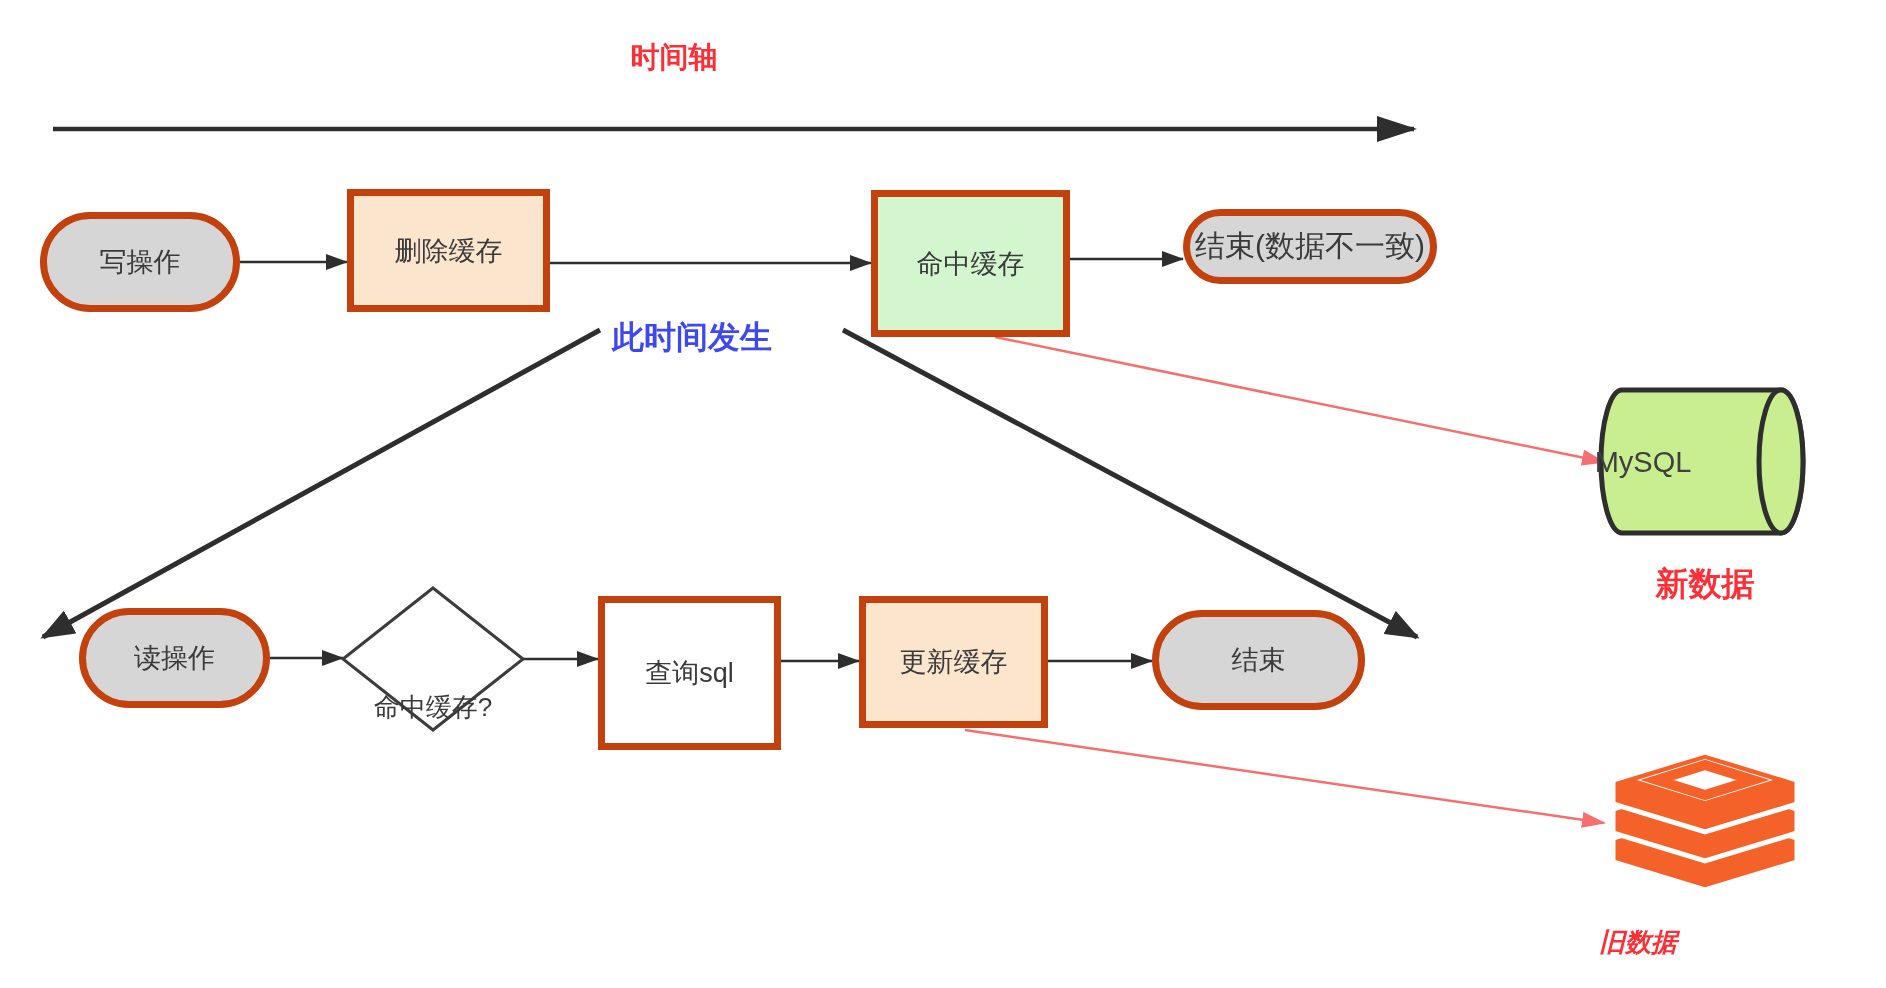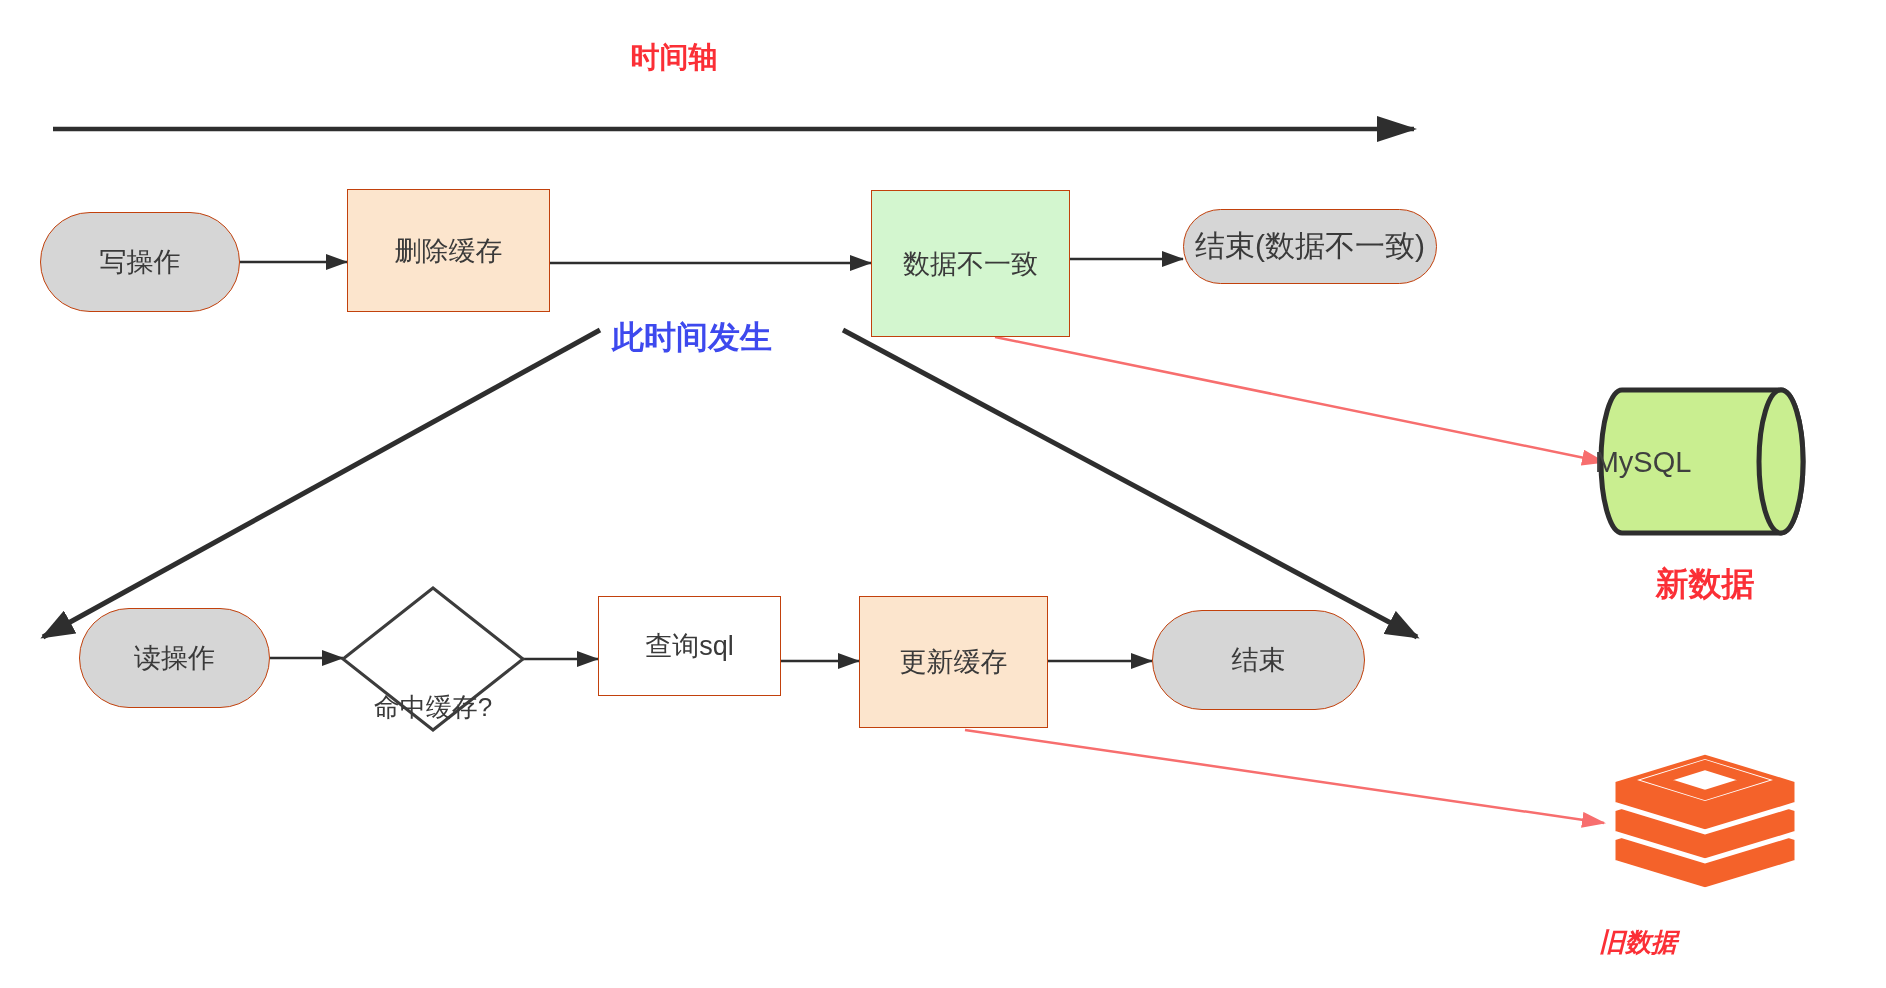--- a/index.html
+++ b/index.html
@@ -3,21 +3,21 @@
 <meta charset="utf-8">
 <style>
   html,body{margin:0;padding:0;}
   body{
     width:1886px;height:988px;background:#ffffff;position:relative;
     font-family:"Liberation Sans","DejaVu Sans",sans-serif;overflow:hidden;
   }
   .layer-svg{position:absolute;left:0;top:0;z-index:1;}
   .node{
     position:absolute;z-index:2;display:flex;align-items:center;justify-content:center;
-    box-sizing:border-box;border:1px solid #c2410c;color:#3a3a3a;font-size:27px;
+    box-sizing:border-box;border:7px solid #c2410c;color:#3a3a3a;font-size:27px;
     background:#ffffff;white-space:nowrap;
   }
   .pill{background:#d6d6d6;border-radius:50px;}
   .fill-orange{background:#fce5cd;}
   .fill-green{background:#d3f6cf;}
   .label{
     position:absolute;z-index:3;display:flex;align-items:center;justify-content:center;
     white-space:nowrap;font-weight:bold;
   }
   .label-red{color:#fb2f36;}
@@ -84,29 +84,29 @@
 </svg>
 
 <div class="label label-red" style="left:594px;top:38px;width:160px;height:40px;font-size:29px;">时间轴</div>
 
 <div class="label label-blue" style="left:607px;top:318px;width:170px;height:40px;font-size:32px;">此时间发生</div>
 
 <div class="node pill" style="left:40px;top:212px;width:200px;height:100px;">写操作</div>
 
 <div class="node fill-orange" style="left:347px;top:189px;width:203px;height:123px;">删除缓存</div>
 
-<div class="node fill-green" style="left:871px;top:190px;width:199px;height:147px;">数据不一致</div>
+<div class="node fill-green" style="left:871px;top:190px;width:199px;height:147px;">命中缓存</div>
 
 <div class="node pill" style="left:1183px;top:209px;width:254px;height:75px;font-size:30px;">结束(数据不一致)</div>
 
 <div class="node pill" style="left:79px;top:608px;width:191px;height:100px;">读操作</div>
 
 <div class="diamond-text" style="left:353px;top:639px;width:160px;height:40px;margin-top:48px;">命中缓存?</div>
 
-<div class="node" style="left:598px;top:596px;width:183px;height:100px;">查询sql</div>
+<div class="node" style="left:598px;top:596px;width:183px;height:154px;">查询sql</div>
 
 <div class="node fill-orange" style="left:859px;top:596px;width:189px;height:132px;">更新缓存</div>
 
 <div class="node pill" style="left:1152px;top:610px;width:213px;height:100px;">结束</div>
 
 <div class="mysql-text" style="left:1583px;top:442px;width:120px;height:40px;">MySQL</div>
 
 <div class="label label-red" style="left:1650px;top:563px;width:110px;height:42px;font-size:33px;">新数据</div>
 
 <div class="label label-red" style="left:1584px;top:921px;width:108px;height:42px;font-size:26px;font-style:italic;">旧数据</div>

